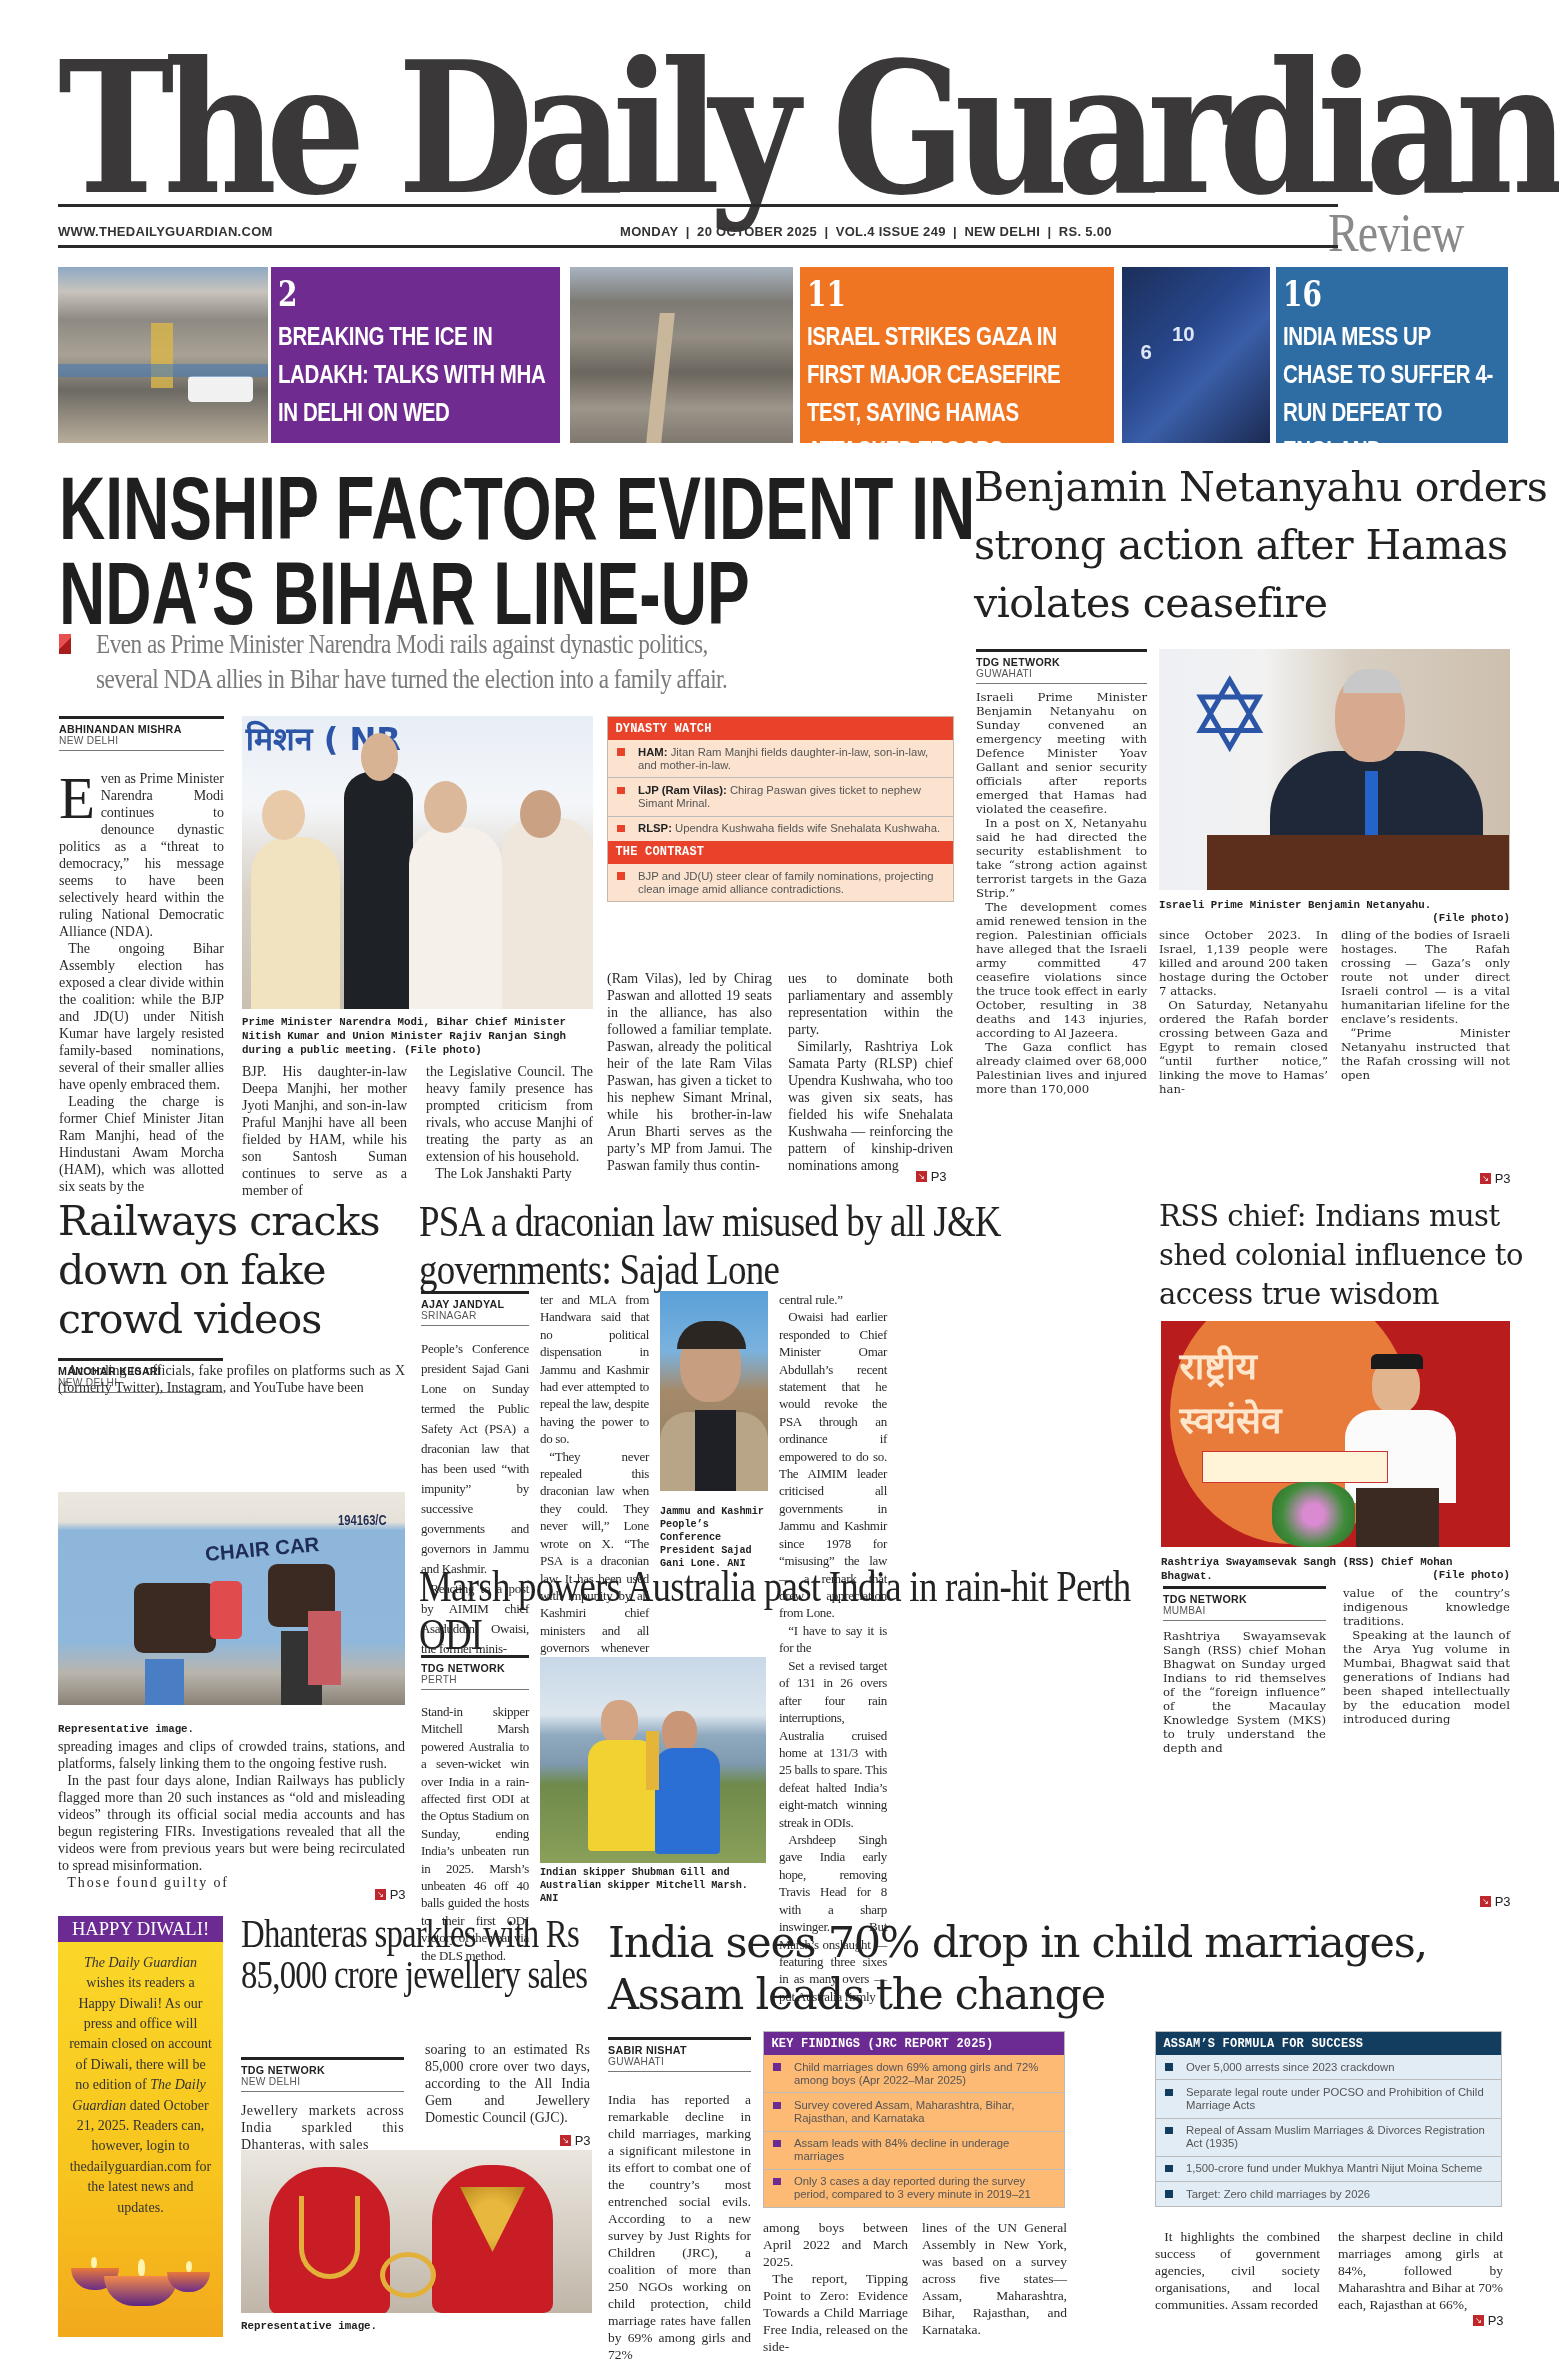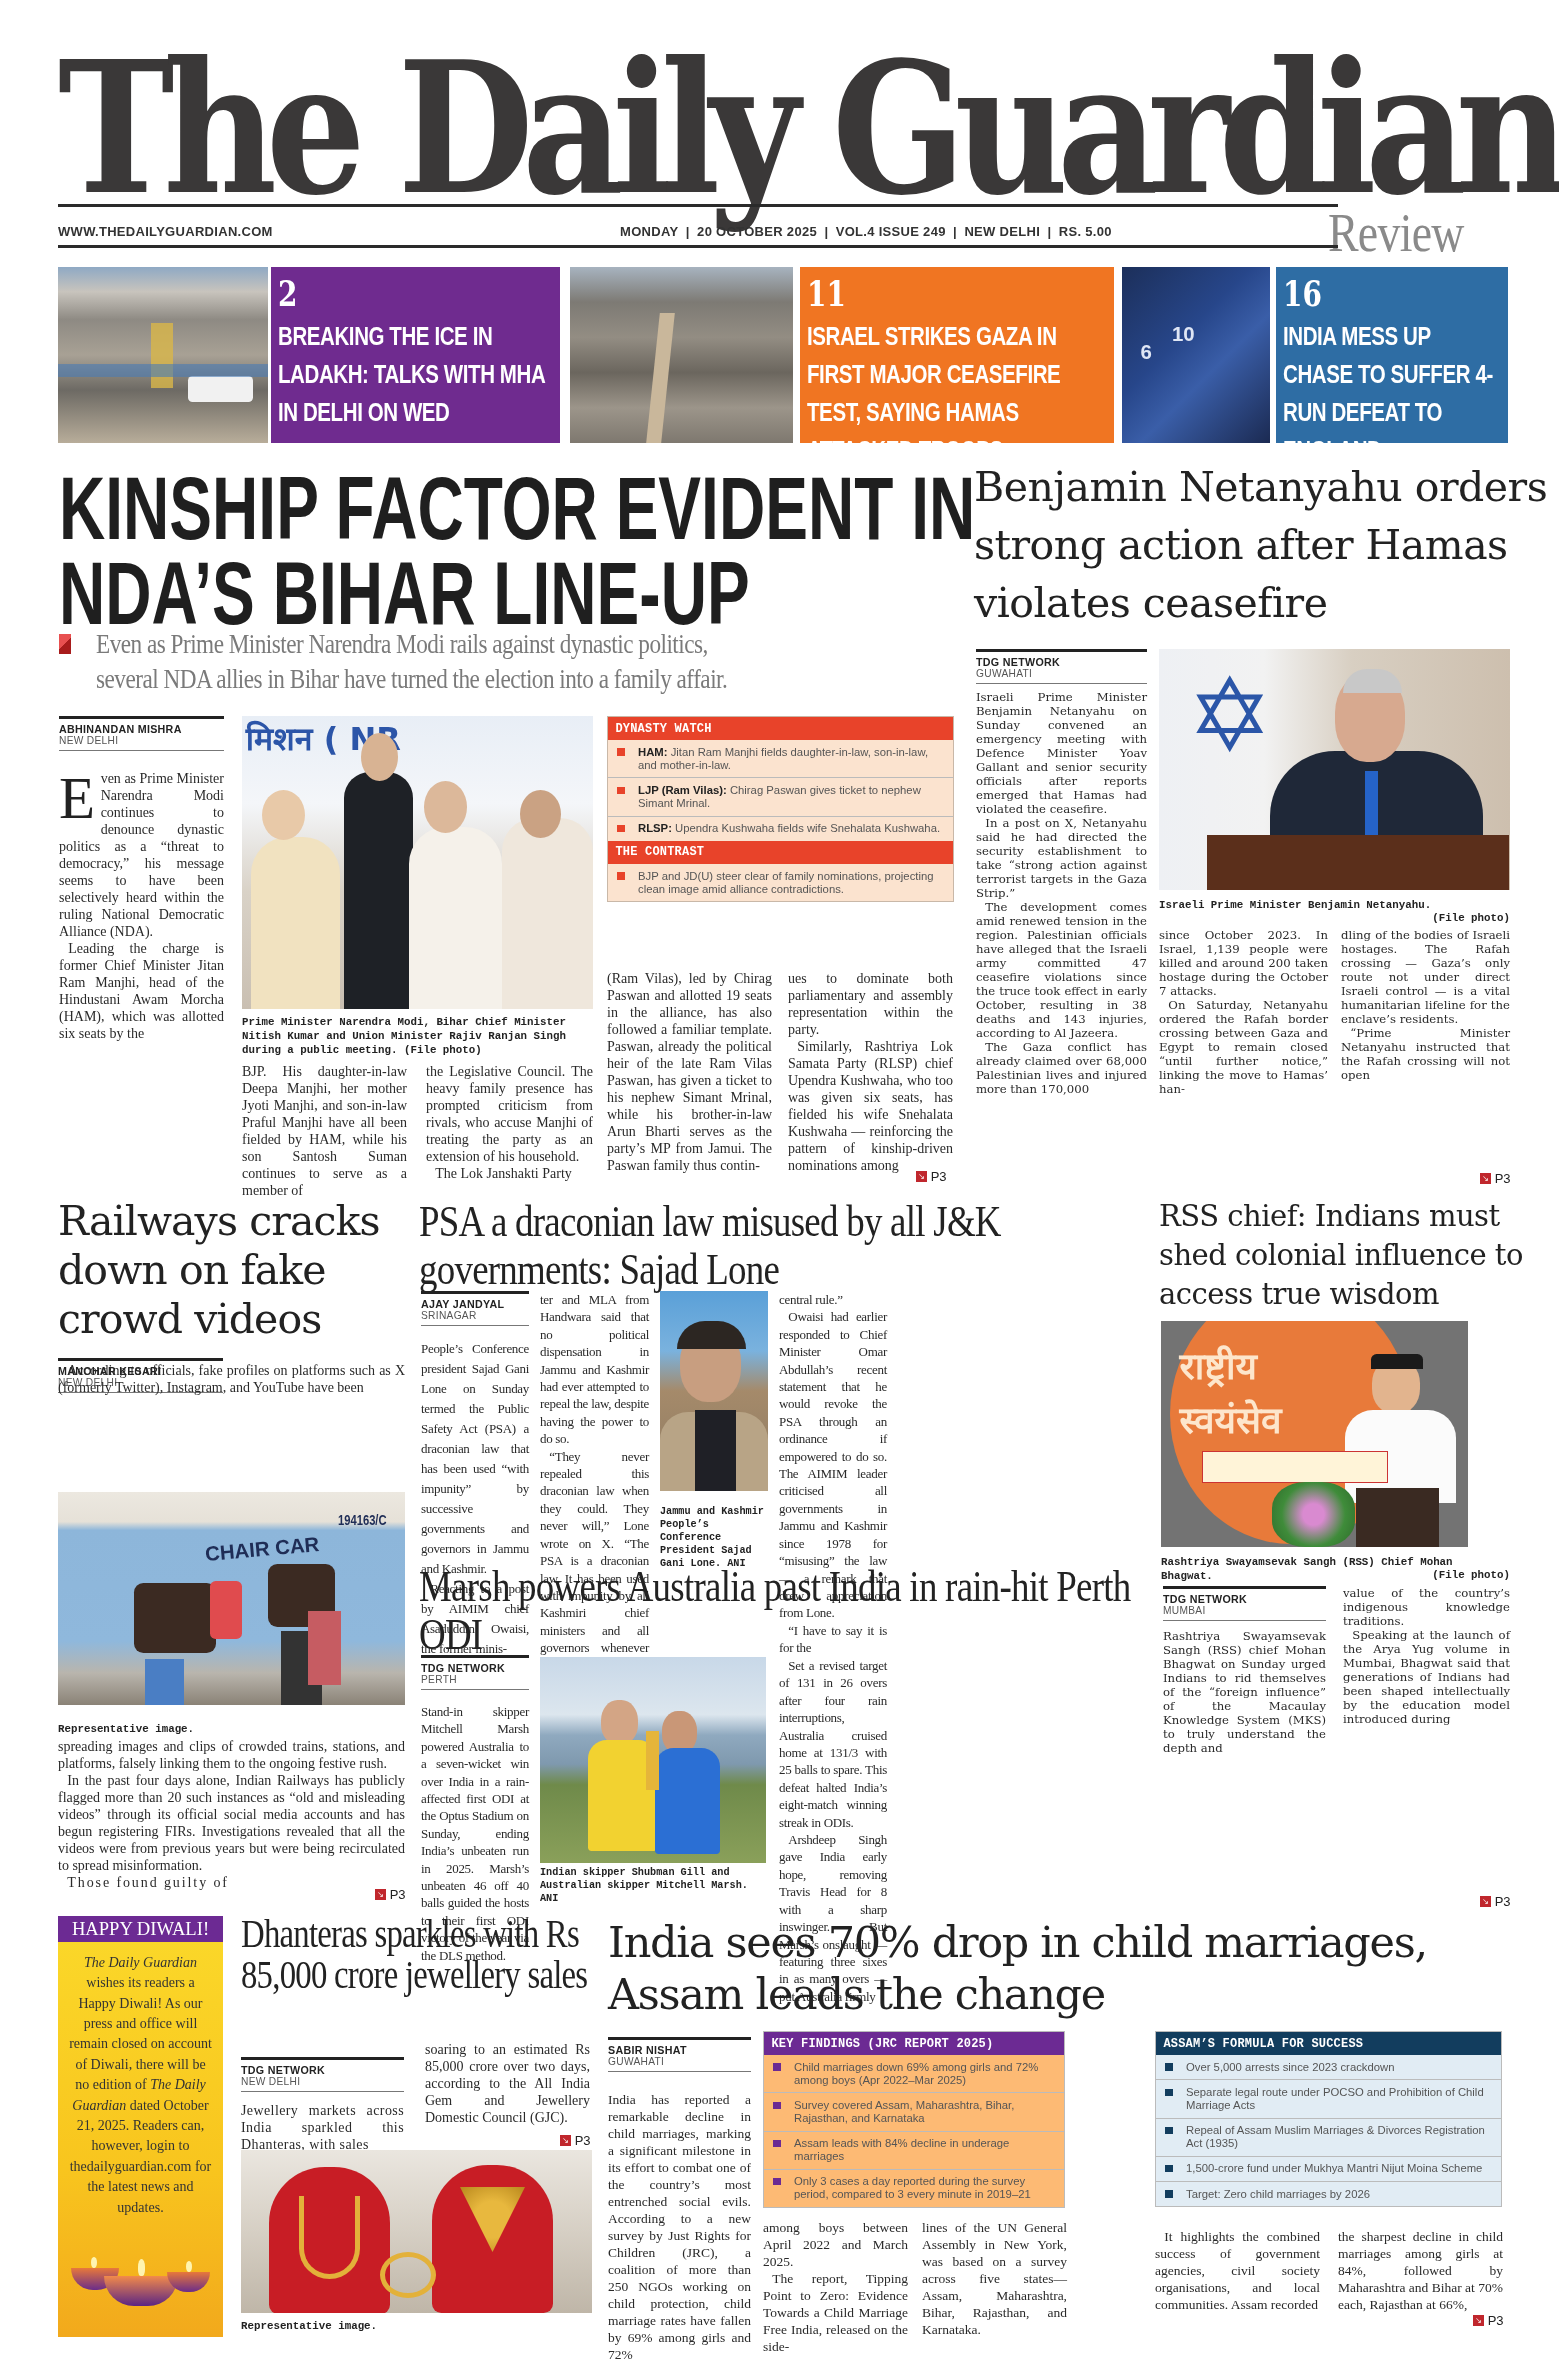--- a/index.html
+++ b/index.html
@@ -107,20 +107,21 @@
     <div>Even as Prime Minister Narendra Modi rails against dynastic politics,</div>
     <div>several NDA allies in Bihar have turned the election into a family affair.</div>
   </div>
 
   <div class="abs byline" style="left:59px;top:716px;width:165px">
     <div class="nm">ABHINANDAN MISHRA</div>
     <div class="pl">NEW DELHI</div>
   </div>
   <div class="abs body" style="left:59px;top:770px;width:165px">
     <p class="first"><span class="dropcap">E</span><span>ven as Prime Minister Narendra Modi continues to denounce dynastic politics as a “threat to democracy,” his message seems to have been selectively heard within the ruling National Democratic Alliance (NDA).</span></p>
+    <p>The ongoing Bihar Assembly election has exposed a clear divide within the coalition: while the BJP and JD(U) under Nitish Kumar have largely resisted family-based nominations, several of their smaller allies have openly embraced them.</p>
     <p>Leading the charge is former Chief Minister Jitan Ram Manjhi, head of the Hindustani Awam Morcha (HAM), which was allotted six seats by the</p>
   </div>
 
   <div class="abs photo" style="left:242px;top:716px;width:351px;height:293px;background:linear-gradient(180deg,#e8eef6 0%,#f4f6f9 30%,#d9d2c7 60%,#c9bfb2 100%)">
     <div style="position:absolute;left:0;top:0;width:351px;height:33px;font:bold 32px 'DejaVu Sans',sans-serif;color:#2c55a8;padding-left:3.7px;white-space:nowrap">मिशन ( NR</div>
     <div style="position:absolute;left:9.3px;top:121px;width:89px;height:176px;background:#f1e2c0;border-radius:37px 37px 0 0"></div>
     <div style="position:absolute;left:20.4px;top:74px;width:43px;height:50px;background:#e8c9a8;border-radius:50%"></div>
     <div style="position:absolute;left:102px;top:56px;width:69px;height:237px;background:#1e2126;border-radius:26px 26px 0 0"></div>
     <div style="position:absolute;left:119px;top:16.7px;width:37px;height:48px;background:#d8b393;border-radius:50%"></div>
     <div style="position:absolute;left:167px;top:111px;width:93px;height:182px;background:#f5f1ea;border-radius:37px 37px 0 0"></div>
@@ -273,21 +274,21 @@
   </div>
   <div class="abs caption" style="left:540px;top:1866px;width:228px;font-size:10.2px;line-height:13px">Indian skipper Shubman Gill and Australian skipper Mitchell Marsh. ANI</div>
   <div class="abs body" style="left:779px;top:1657px;width:108px;font-size:13px;line-height:17.4px;letter-spacing:-0.3px">
     <p>Set a revised target of 131 in 26 overs after four rain interruptions, Australia cruised home at 131/3 with 25 balls to spare. This defeat halted India’s eight-match winning streak in ODIs.</p>
     <p>Arshdeep Singh gave India early hope, removing Travis Head for 8 with a sharp inswinger. But Marsh’s onslaught — featuring three sixes in as many overs — put Australia firmly</p>
   </div>
 </article>
 
 <article>
   <div class="abs hl-serif" style="left:1159px;top:1197px;width:390px;font-size:29px;line-height:39px;letter-spacing:-0.5px">RSS chief: Indians must shed colonial influence to access true wisdom</div>
-  <div class="abs photo" style="left:1161px;top:1321px;width:307px;height:226px;background:#737373">
+  <div class="abs photo" style="left:1161px;top:1321px;width:349px;height:226px;background:#b91c1c">
     <div style="position:absolute;left:9.3px;top:-37px;width:241px;height:260px;background:#e87a3a;border-radius:50%"></div>
     <div style="position:absolute;left:18.6px;top:18.6px;font:bold 37px 'DejaVu Sans',sans-serif;color:#fde6cc;line-height:54px;width:186px">राष्ट्रीय स्वयंसेव</div>
     <div style="position:absolute;left:211px;top:37px;width:48px;height:56px;background:#e2b48e;border-radius:45%"></div>
     <div style="position:absolute;left:210px;top:33px;width:52px;height:15px;background:#1a1a1a;border-radius:5.6px 5.6px 0 0"></div>
     <div style="position:absolute;left:184px;top:89px;width:111px;height:93px;background:#fbfbfb;border-radius:28px 28px 0 0"></div>
     <div style="position:absolute;left:195px;top:167px;width:83px;height:59px;background:#3a2a22"></div>
     <div style="position:absolute;left:41px;top:130px;width:186px;height:32px;background:#fff4d8;border:1.9px solid #c33"></div>
     <div style="position:absolute;left:111px;top:161px;width:83px;height:65px;background:radial-gradient(circle,#d98ad0 20%,#3f8c3a 60%,#2d6a2a 100%);border-radius:40%"></div>
   </div>
   <div class="abs caption" style="left:1161px;top:1555px;width:349px">Rashtriya Swayamsevak Sangh (RSS) Chief Mohan Bhagwat.</div>

